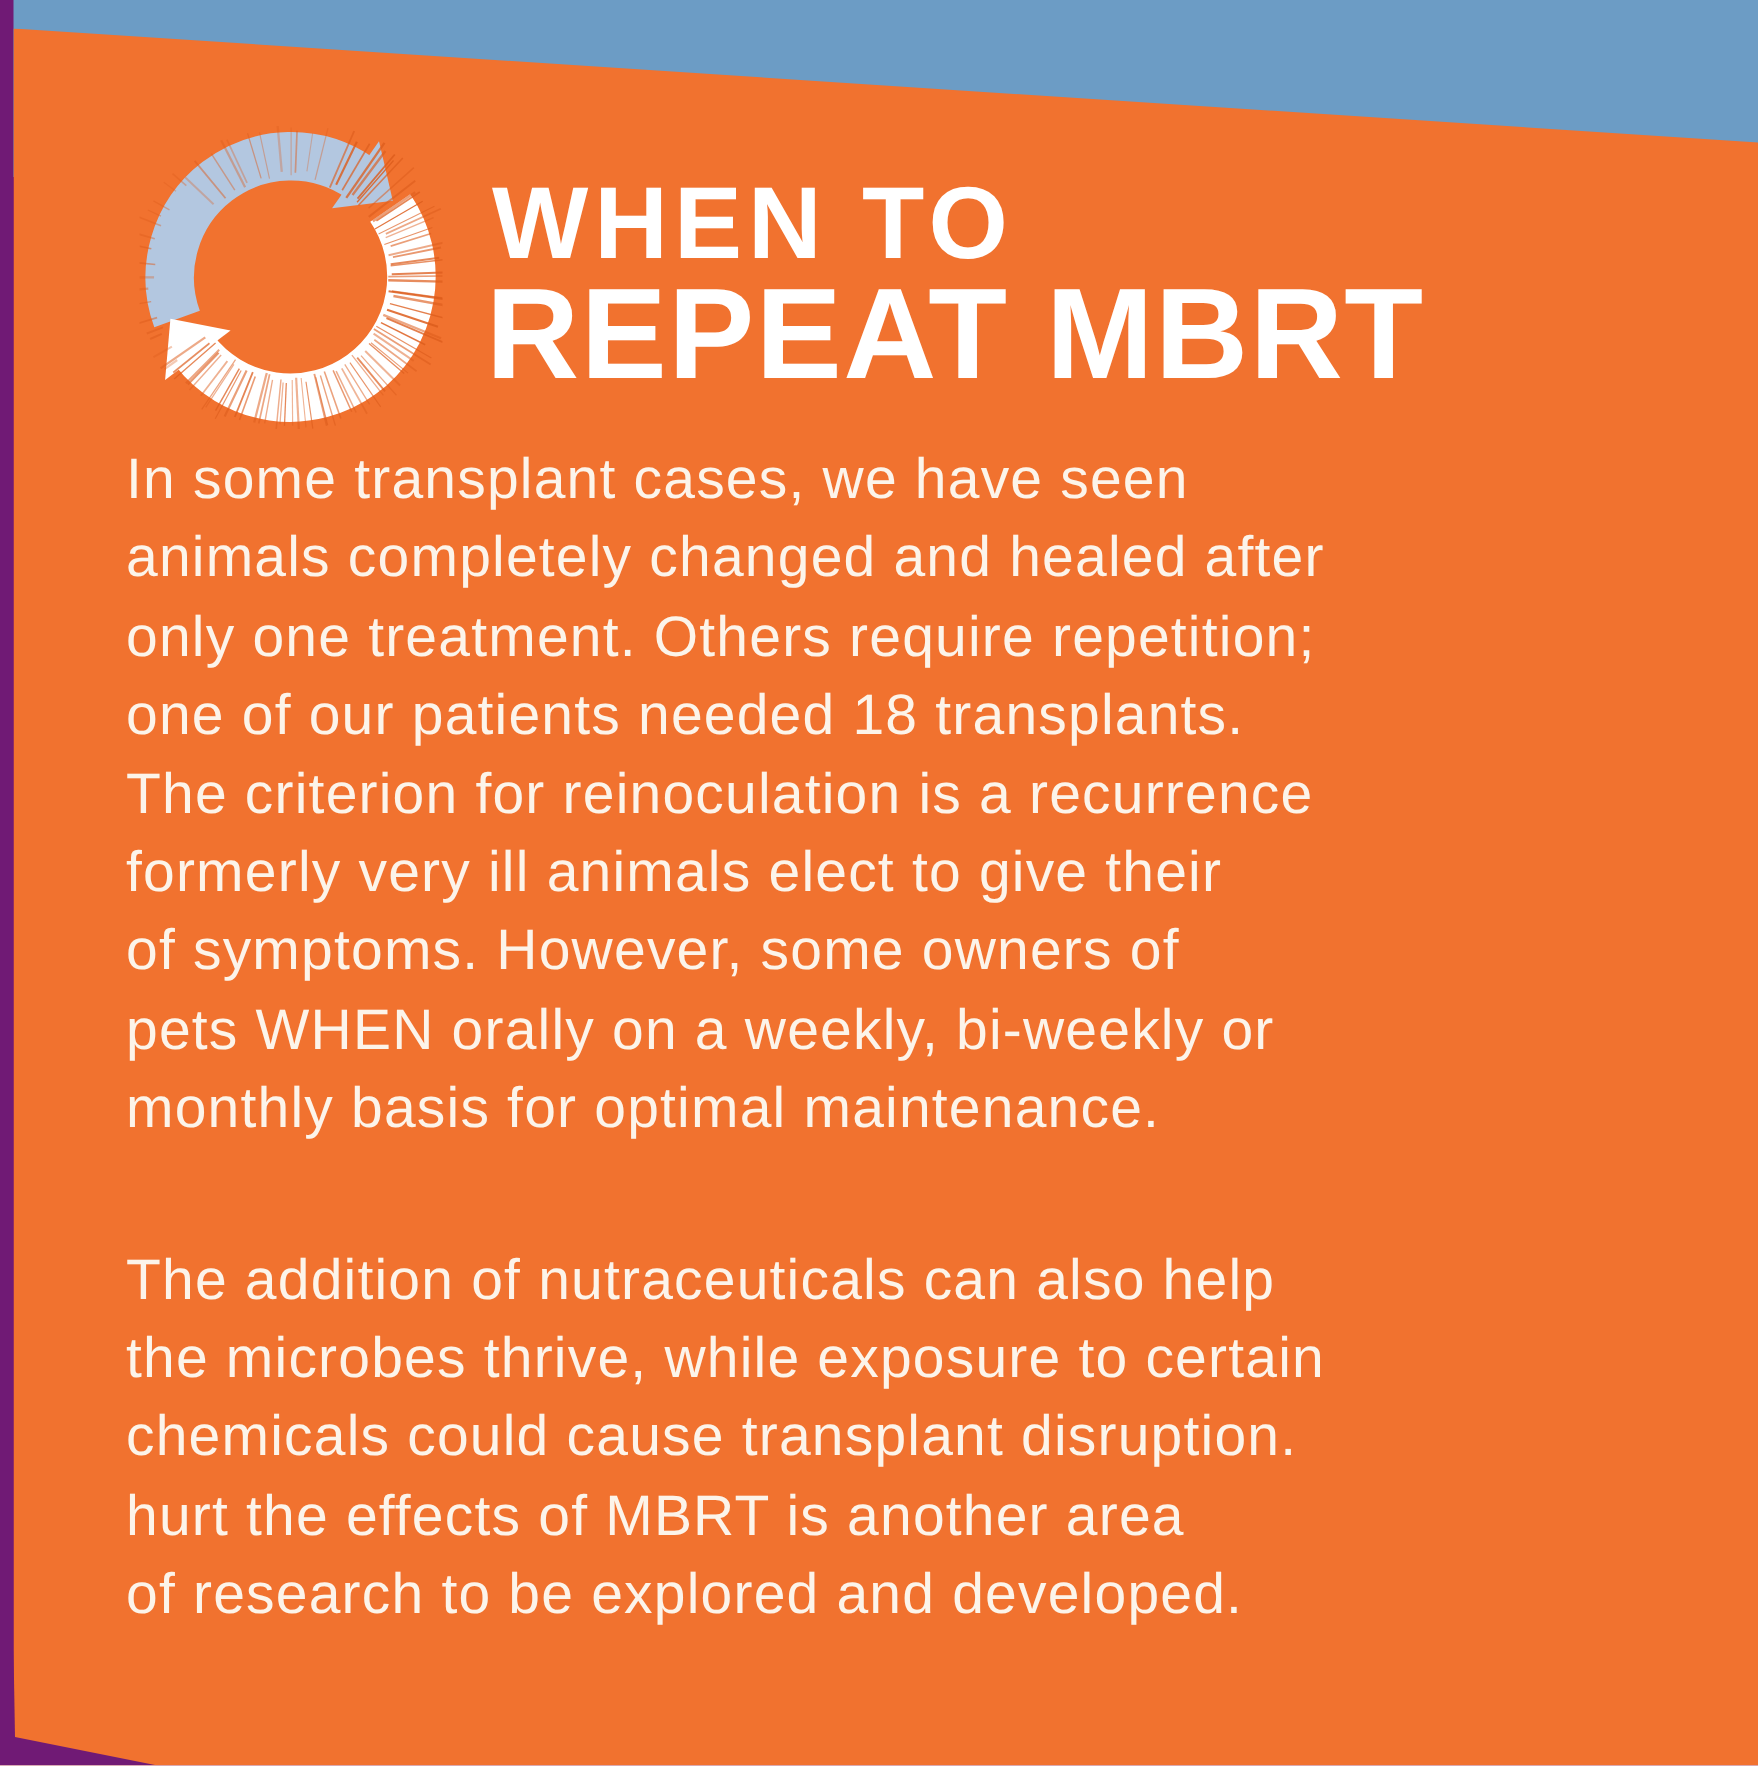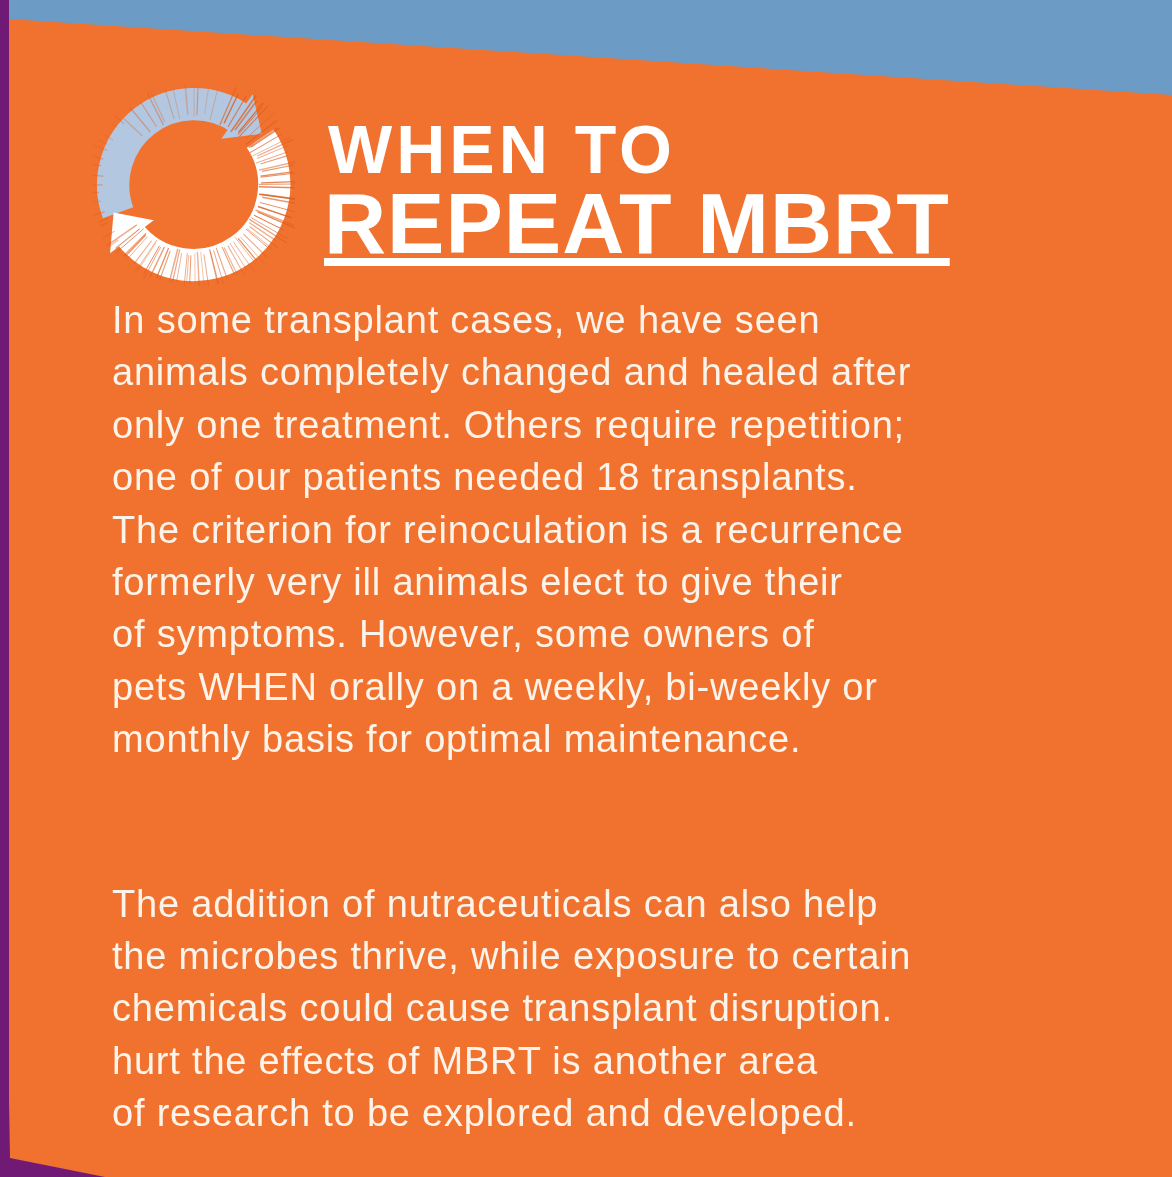--- a/index.html
+++ b/index.html
@@ -23,27 +23,26 @@
   .icon-wrap svg{display:block;width:100%;height:100%;}
   .kicker{
     position:absolute;left:328px;top:112px;
     font-size:68px;font-weight:600;letter-spacing:4px;line-height:1.1;
     white-space:nowrap;
   }
   .title{
     position:absolute;left:324px;top:178px;
     font-size:86px;font-weight:800;letter-spacing:1px;line-height:1.05;
     white-space:nowrap;
-    text-decoration:underline;
   }
   .body-text{
-    position:absolute;left:112px;top:294px;width:1010px;
+    position:absolute;left:84px;top:294px;width:1010px;
   }
   .para{margin:0;padding:0;}
-  .para + .para{margin-top:112px;}
+  .para + .para{margin-top:62px;}
   .tline{
     font-size:38px;line-height:52.4px;letter-spacing:0.8px;
     white-space:nowrap;
   }
 </style>
 </head>
 <body>
 
 <div class="page">
 

